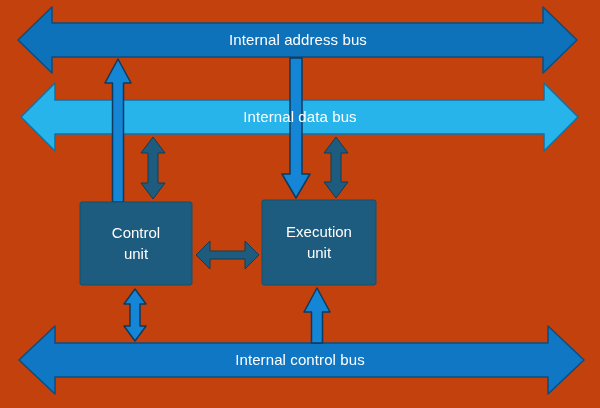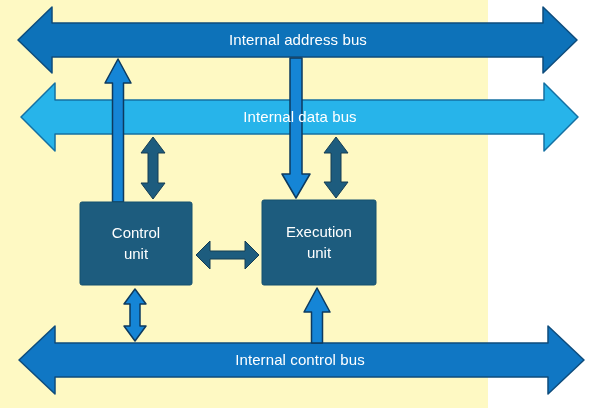--- a/index.html
+++ b/index.html
@@ -6,23 +6,23 @@
     margin: 0;
     padding: 0;
     width: 600px;
     height: 408px;
     background: #ffffff;
     overflow: hidden;
     font-family: "Liberation Sans", sans-serif;
   }
   .diagram-wrap {
     position: relative;
-    width: 488px;
+    width: 600px;
     height: 408px;
-    background: #fef9c3;
+    background: #c2410c;
   }
   svg { display: block; }
   .bus-label {
     font-family: "Liberation Sans", sans-serif;
     font-size: 15px;
     letter-spacing: 0.1px;
   }
   .unit-label {
     font-family: "Liberation Sans", sans-serif;
     font-size: 15px;

